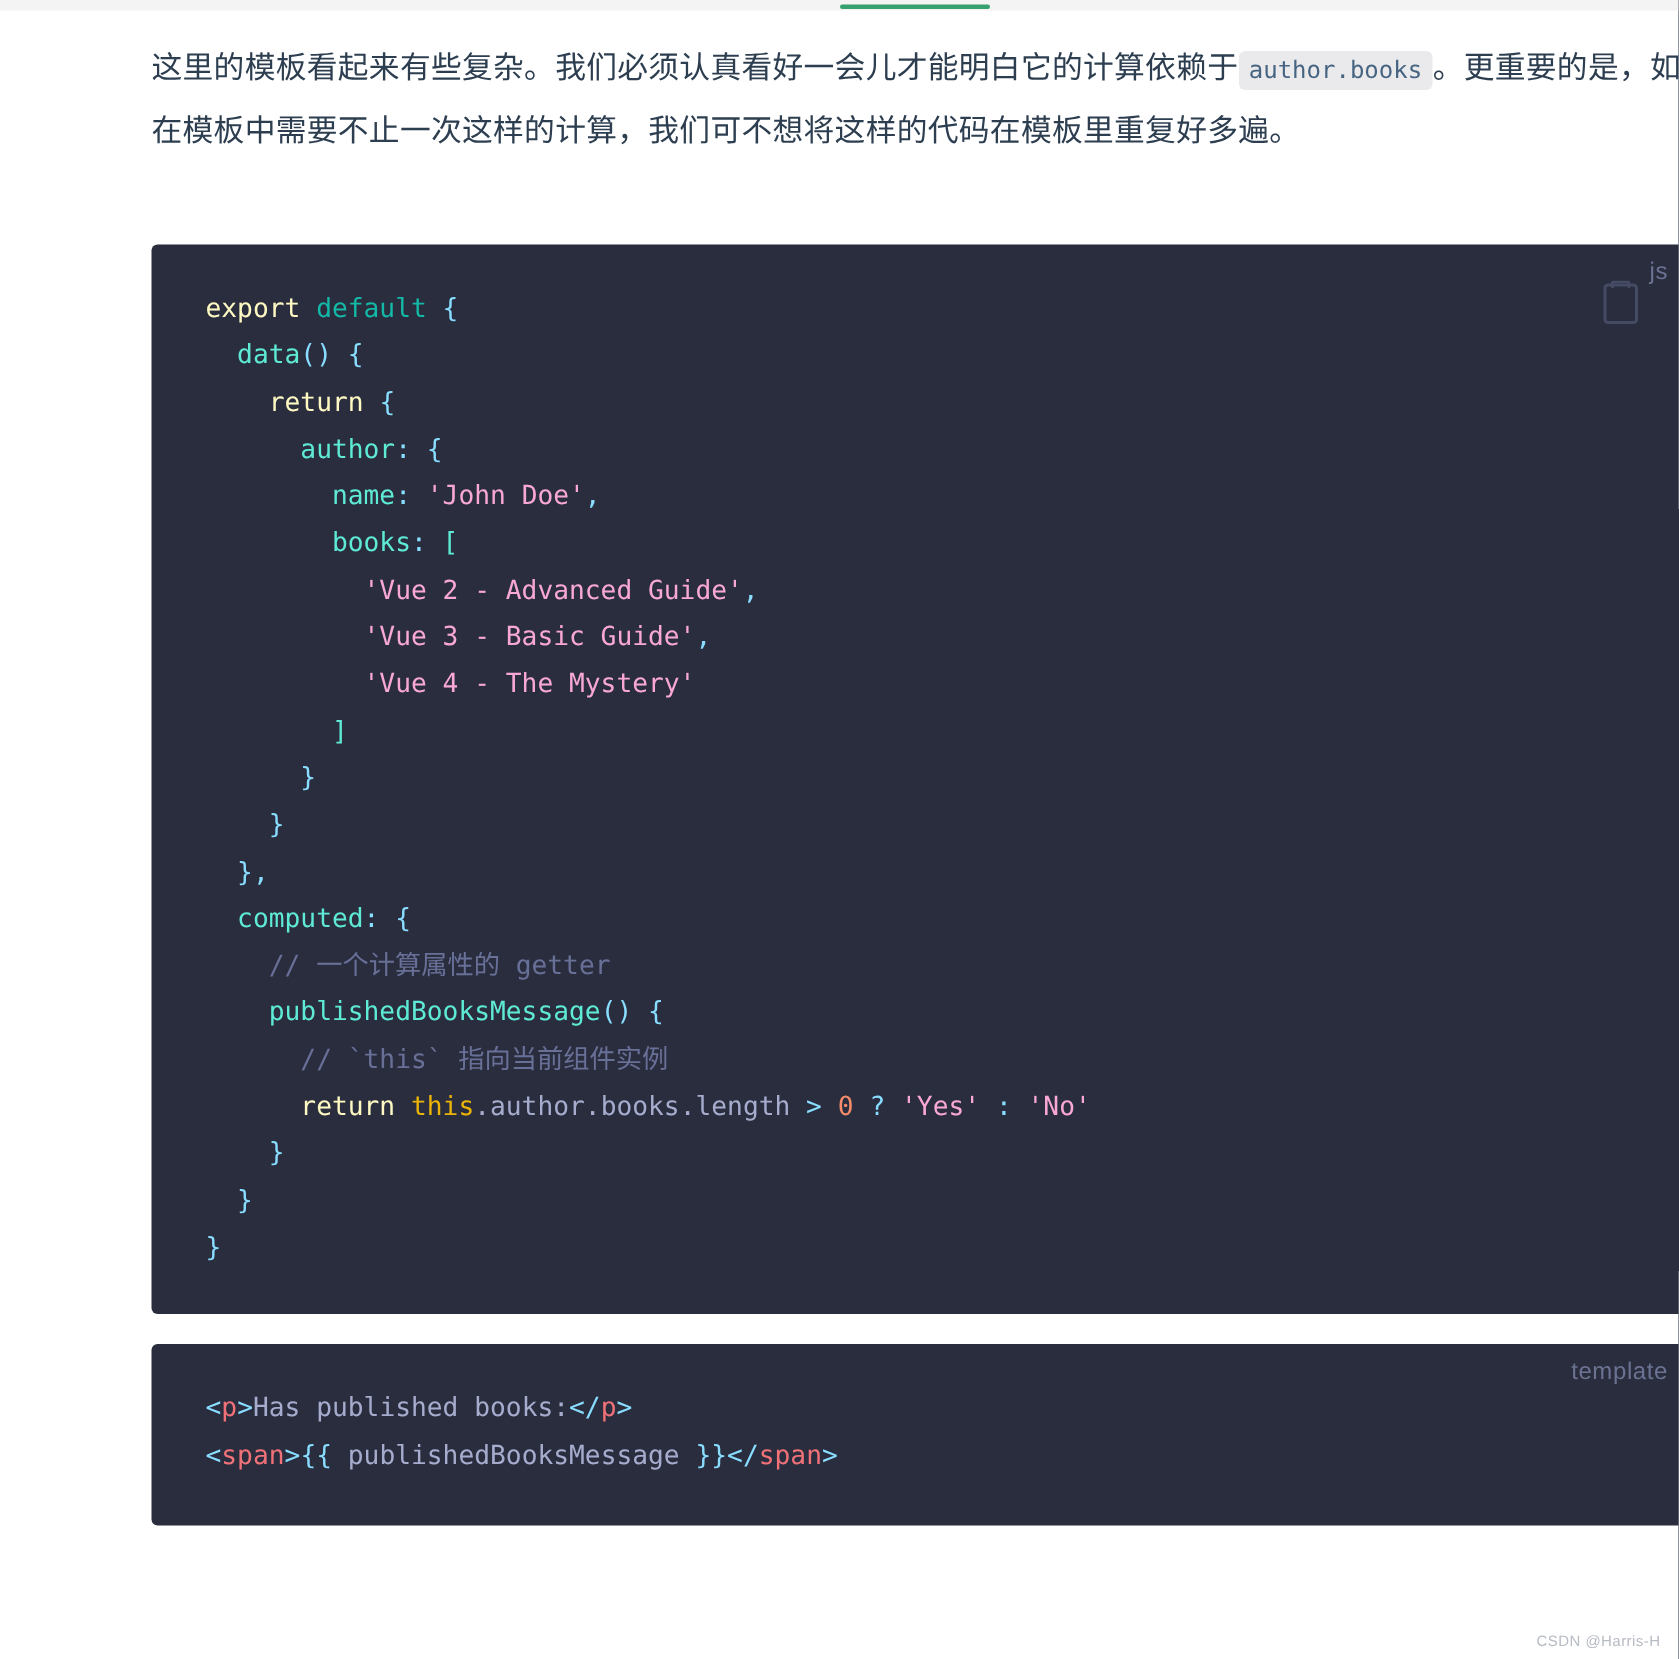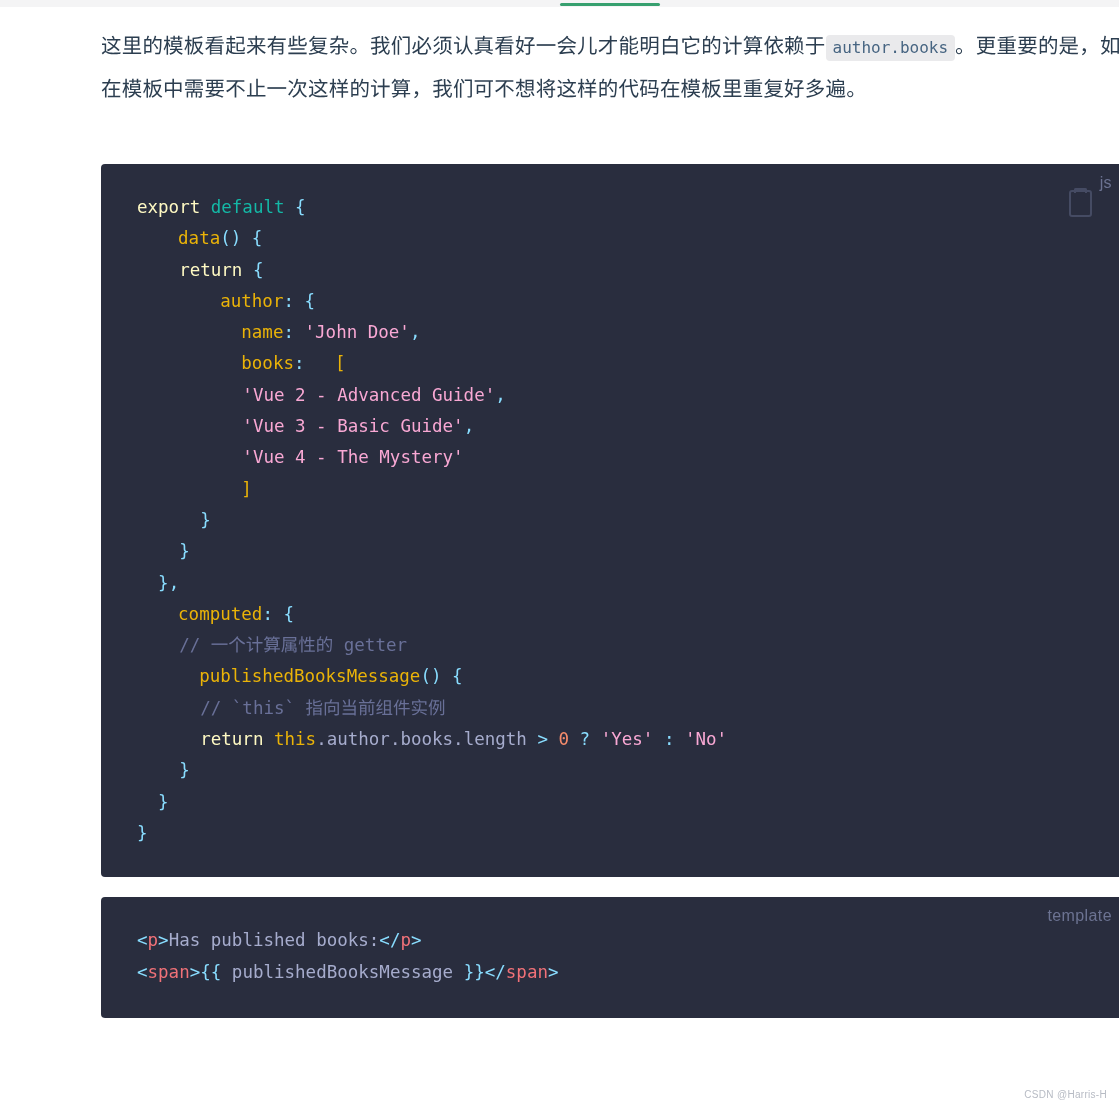--- a/index.html
+++ b/index.html
@@ -115,21 +115,21 @@
     line-height: 31.3px;
     color: #a6accd;
     white-space: pre;
     tab-size: 2;
   }
   pre.code.tplcode { line-height: 31.3px; padding-left: 36px; }
 
   
   .t-kw   { color: #fef9c3; }   
   .t-kw2  { color: #14b8a6; }   
-  .t-fn   { color: #eab308; margin-left: 20px; }   
+  .t-fn   { color: #5eead4; }   
   .t-punc { color: #89ddff; }   
   .t-str  { color: #f9a8d4; }   
   .t-com  { color: #697098; }   
   .t-num  { color: #f78c6c; }   
   .t-var  { color: #a6accd; }   
   .t-this { color: #eab308; }   
   .t-tag  { color: #f07178; }   
   .t-brk  { color: #89ddff; }   
   .t-txt  { color: #a6accd; }   
 

